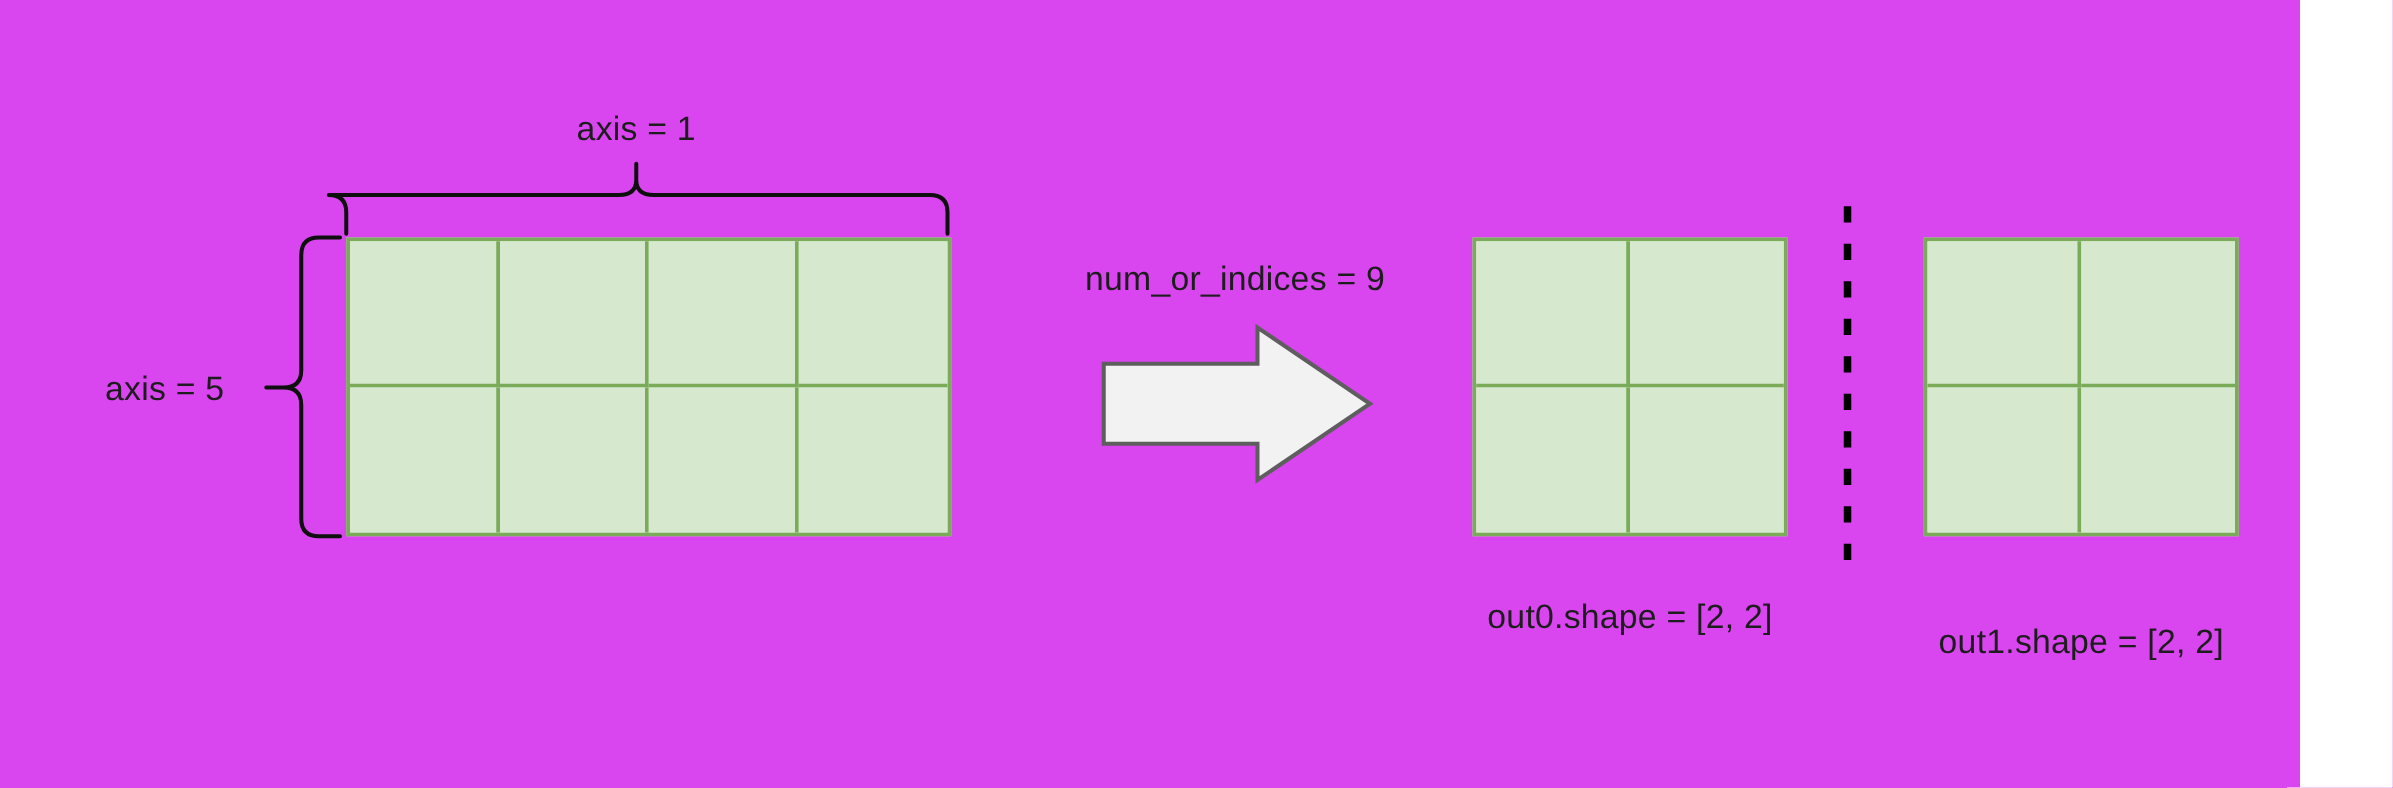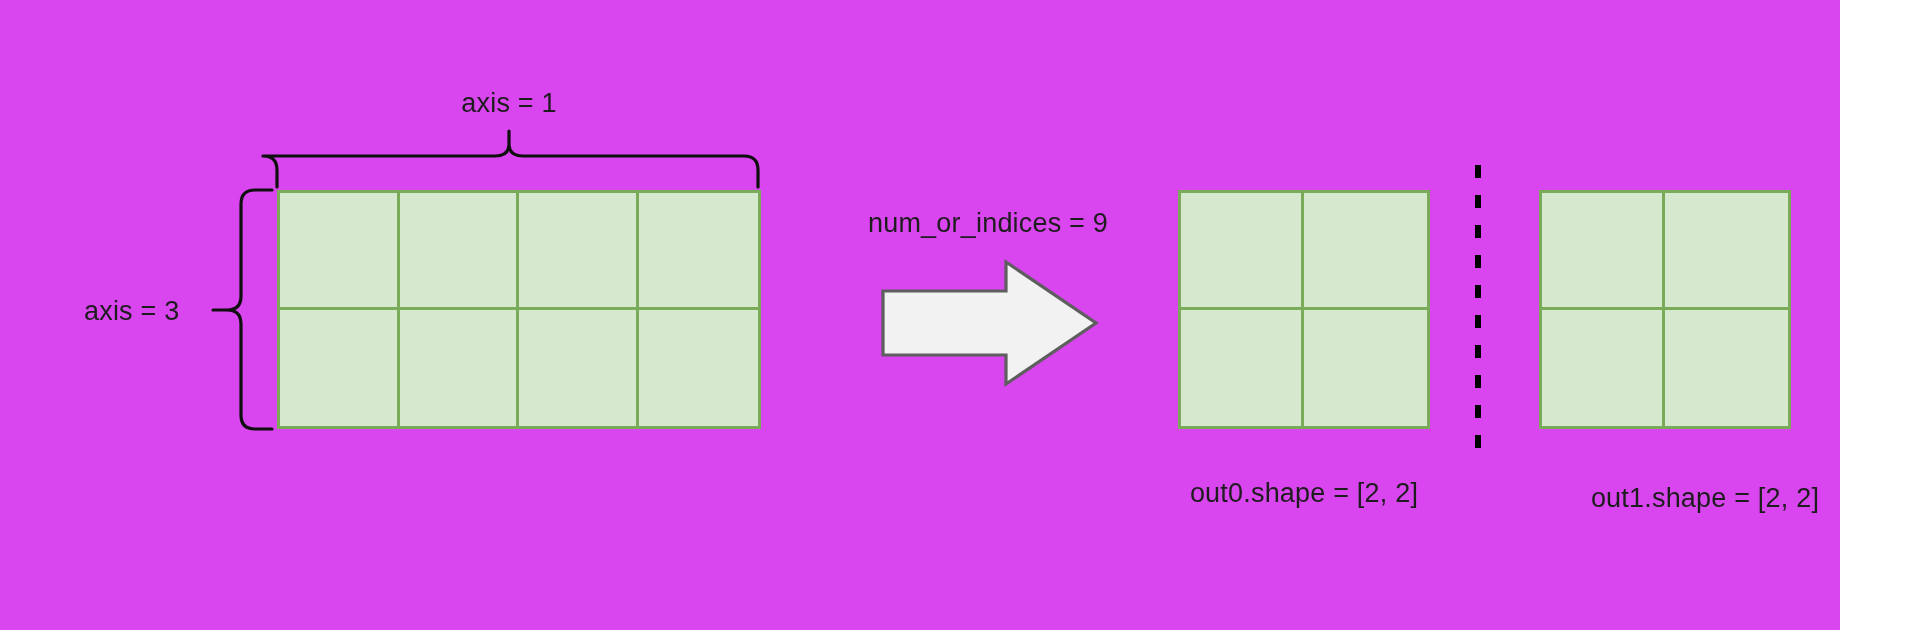--- a/index.html
+++ b/index.html
@@ -171,22 +171,22 @@
              L 1006,384
              L 1006,355
              L 883,355
              Z"></path>
 
     <path class="divider-path" d="M 1478,165 L 1478,462"></path>
   </svg>
 
   <div class="lbl lbl-center" style="left:509px; top:90px;">axis = 1</div>
 
-  <div class="lbl" style="left:84px; top:298px;">axis = 3</div>
+  <div class="lbl" style="left:84px; top:298px;">axis = 5</div>
 
   <div class="lbl lbl-center" style="left:988px; top:210px;">num_or_indices = 9</div>
 
 
   <div class="lbl lbl-center" style="left:1304px; top:480px;">out0.shape = [2, 2]</div>
 
-  <div class="lbl lbl-center" style="left:1665px; top:485px;margin-left:40px;">out1.shape = [2, 2]</div>
+  <div class="lbl lbl-center" style="left:1665px; top:500px;">out1.shape = [2, 2]</div>
 
 </div>
 
 </body></html>

